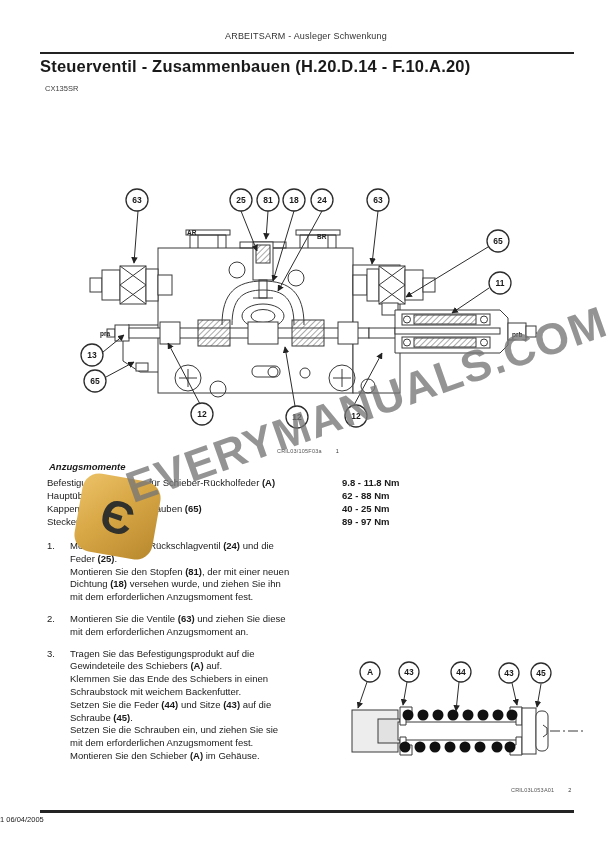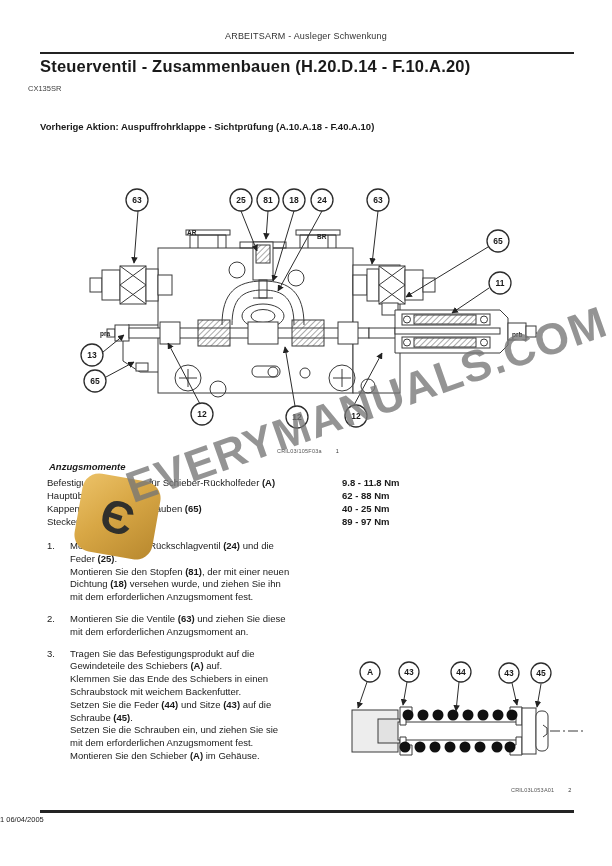--- a/index.html
+++ b/index.html
@@ -4,21 +4,21 @@
 <style>
   html,body{margin:0;padding:0;background:#888;}
   .page{
     position:relative;width:612px;height:866px;background:#ffffff;
     font-family:"Liberation Sans",sans-serif;color:#1a1a1a;overflow:hidden;
     margin:0 auto;
   }
   .hdr-center{position:absolute;top:31px;left:0;right:0;text-align:center;font-size:9px;color:#333;letter-spacing:.2px;}
   .rule-top{position:absolute;top:52px;left:40px;width:534px;height:2px;background:#232323;}
   .doc-title{position:absolute;top:57px;left:40px;font-size:16.5px;font-weight:bold;letter-spacing:.2px;white-space:nowrap;}
-  .model{position:absolute;top:84px;left:28px;font-size:7.5px;color:#3d3d3d;text-align:center;}
+  .model{position:absolute;top:84px;left:45px;font-size:7.5px;color:#3d3d3d;text-align:center;}
   .prev-action{position:absolute;top:121px;left:40px;font-size:9.5px;font-weight:bold;}
 
   .fig1{position:absolute;left:60px;top:185px;width:520px;height:285px;}
   .fig2{position:absolute;left:350px;top:655px;width:240px;height:140px;}
   .fig-caption{position:absolute;font-size:5.5px;color:#555;letter-spacing:.2px;}
   .fig1-cap{left:277px;top:448px;}
   .fig2-cap{left:511px;top:787px;}
   .fig-caption .cap-num{margin-left:14px;color:#333;}
 
   svg text{font-family:"Liberation Sans",sans-serif;}
@@ -56,21 +56,20 @@
 </style>
 </head>
 <body>
 
 <div class="page">
 
   <div class="hdr-center">ARBEITSARM - Ausleger Schwenkung</div>
   <div class="rule-top"></div>
   <div class="doc-title">Steuerventil - Zusammenbauen (H.20.D.14 - F.10.A.20)</div>
   <div class="model">CX135SR</div>
-  <div class="prev-action">Vorherige Aktion: Auspuffrohrklappe - Sichtprüfung (A.10.A.18 - F.40.A.10)</div>
 
   <svg class="fig1" viewBox="0 0 520 285">
     <defs>
       <pattern id="hatch" width="4" height="4" patternUnits="userSpaceOnUse" patternTransform="rotate(45)">
         <line x1="0" y1="0" x2="0" y2="4" stroke="#555" stroke-width="1"></line>
       </pattern>
       <marker id="arrow" viewBox="0 0 10 10" refX="9" refY="5" markerWidth="6.5" markerHeight="6.5" orient="auto-start-reverse">
         <path d="M0,0 L10,5 L0,10 z" fill="#222"></path>
       </marker>
     </defs>

